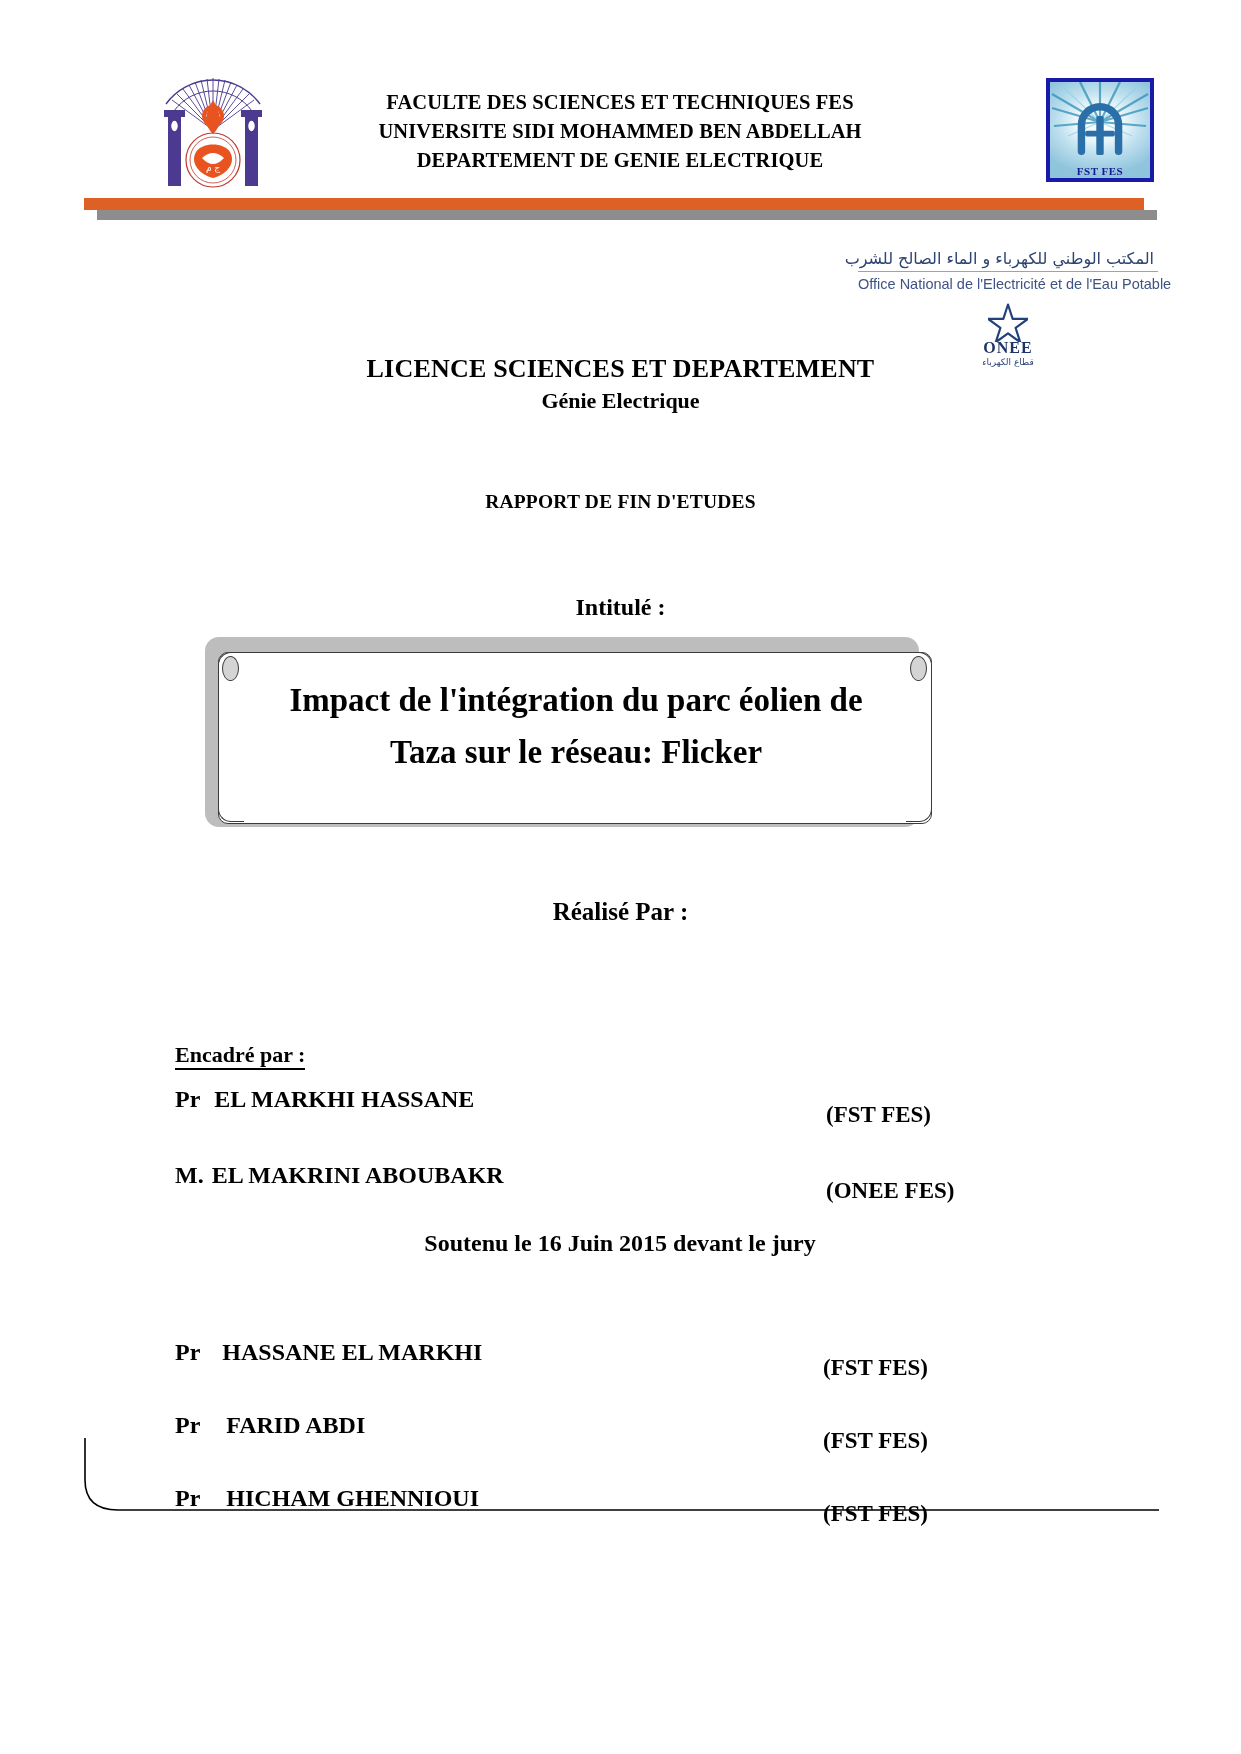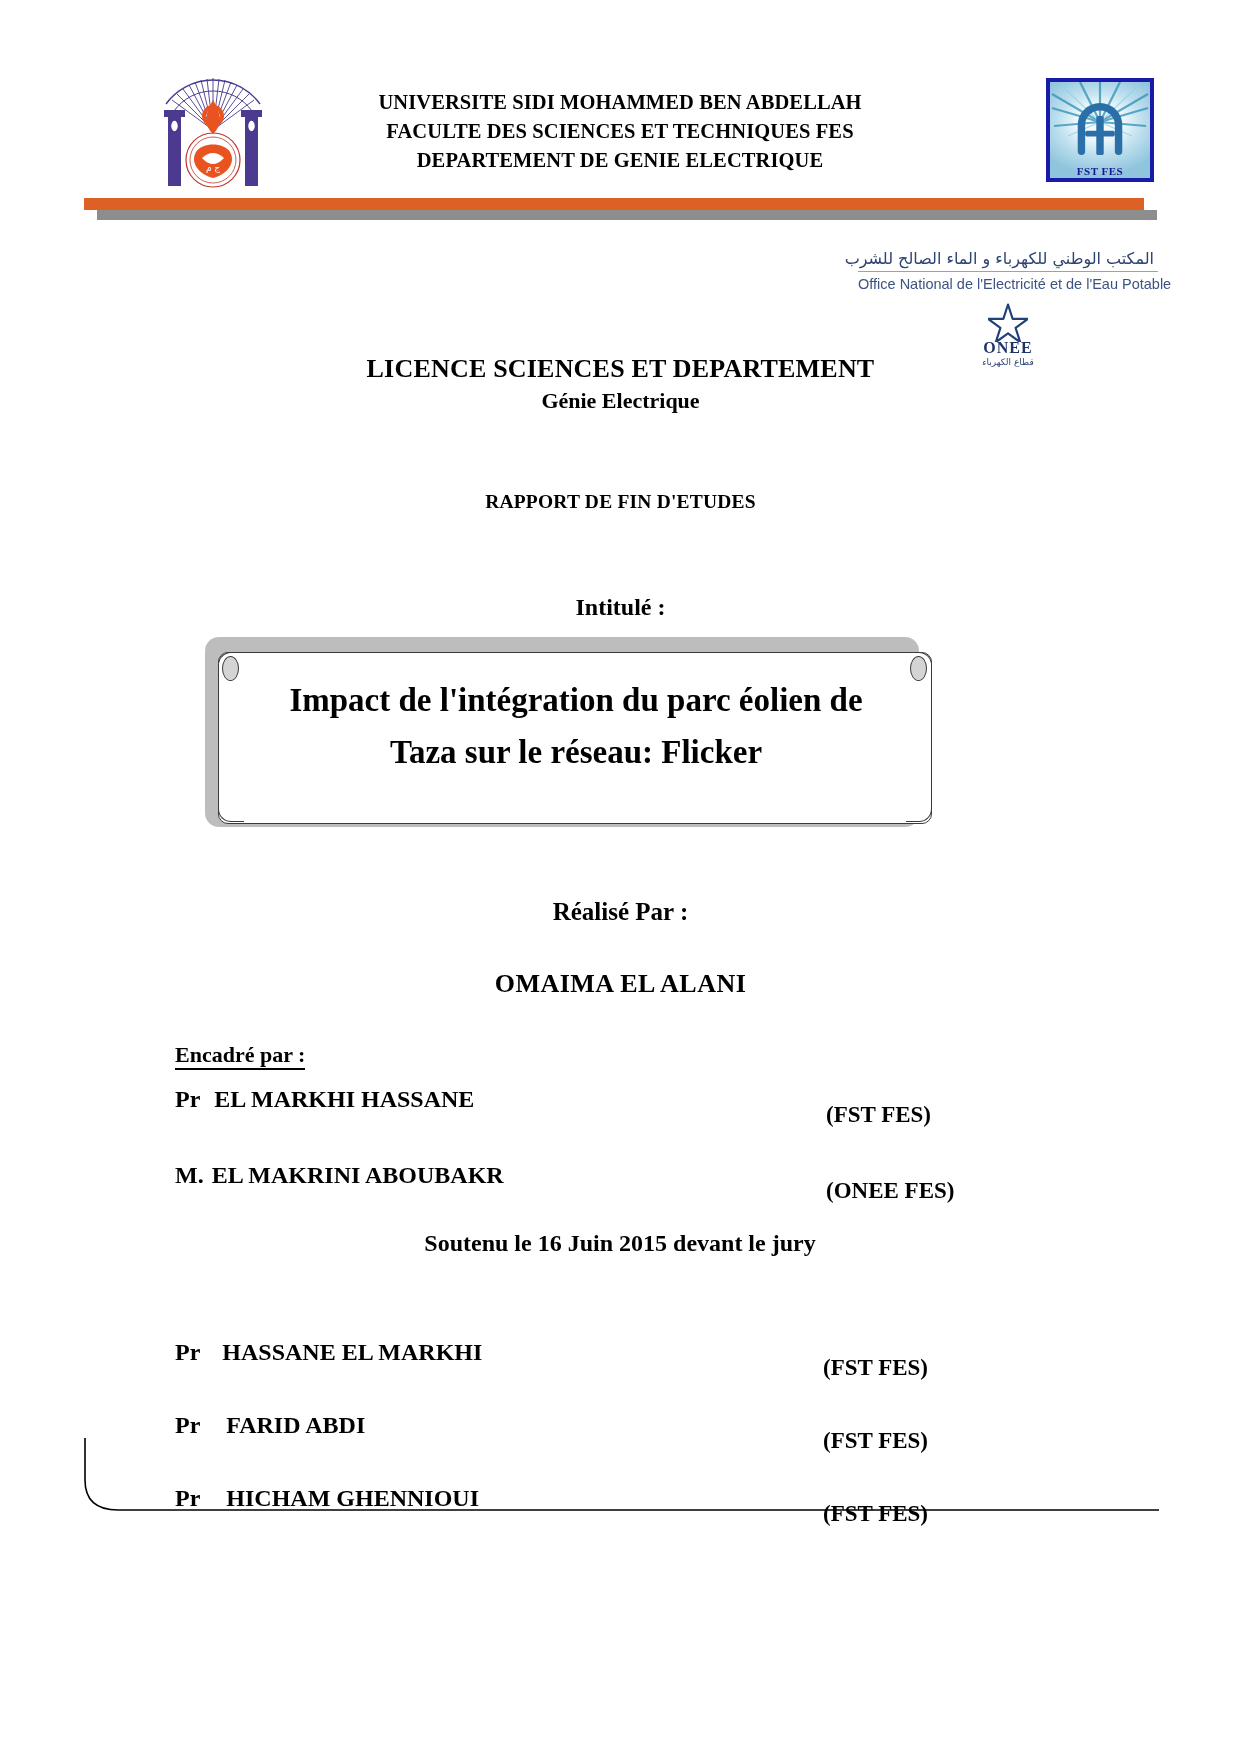--- a/index.html
+++ b/index.html
@@ -397,22 +397,22 @@
 
         <circle cx="61" cy="86" r="27" fill="none" stroke="#c0392b" stroke-width="1.2"></circle>
         <circle cx="61" cy="86" r="23" fill="none" stroke="#c0392b" stroke-width="0.8"></circle>
         <path d="M44 78 C 50 68, 72 68, 78 78 C 84 88, 76 100, 61 104 C 46 100, 38 88, 44 78 Z" fill="#e8531f"></path>
         <path d="M50 84 q 11 -10 22 0 q -11 12 -22 0 Z" fill="#ffffff"></path>
         <text x="61" y="97" font-family="DejaVu Sans, sans-serif" font-size="9" fill="#ffffff" text-anchor="middle">ج م</text>
       </svg>
     </div>
 
     <div class="header-titles">
+      <div>FACULTE DES SCIENCES ET TECHNIQUES FES</div>
       <div>UNIVERSITE SIDI MOHAMMED BEN ABDELLAH</div>
-      <div>FACULTE DES SCIENCES ET TECHNIQUES FES</div>
       <div>DEPARTEMENT DE GENIE ELECTRIQUE</div>
     </div>
 
     <div class="fst-logo">
       <svg class="fst-rays" viewBox="0 0 100 96" width="100" height="96" preserveAspectRatio="none">
         <g stroke="#2f8fb5" stroke-width="2.2" opacity="0.75" fill="none">
           <path d="M50 40 L2 12"></path>
             <path d="M50 40 L2 26"></path>
             <path d="M50 40 L4 44"></path>
           <path d="M50 40 L98 12"></path>
@@ -467,21 +467,20 @@
     <div class="scroll-face"></div>
     <div class="curl curl-left"></div>
     <div class="curl curl-right"></div>
     <div class="scroll-title">
       <div>Impact de l'intégration du parc éolien de</div>
       <div>Taza sur le réseau: Flicker</div>
     </div>
   </div>
 
   <div class="ct realise">Réalisé Par :</div>
-  <div class="ct author">OMAIMA EL ALANI</div>
 
   <div class="block encadre-label">
     <span>Encadré par :</span>
   </div>
 
   <div class="block person-row sup1">
     <span class="name">Pr</span>
     <span class="name" style="width:14px">&nbsp;</span>
     <span class="name">EL MARKHI HASSANE</span>
     <span class="aff">(FST FES)</span>

